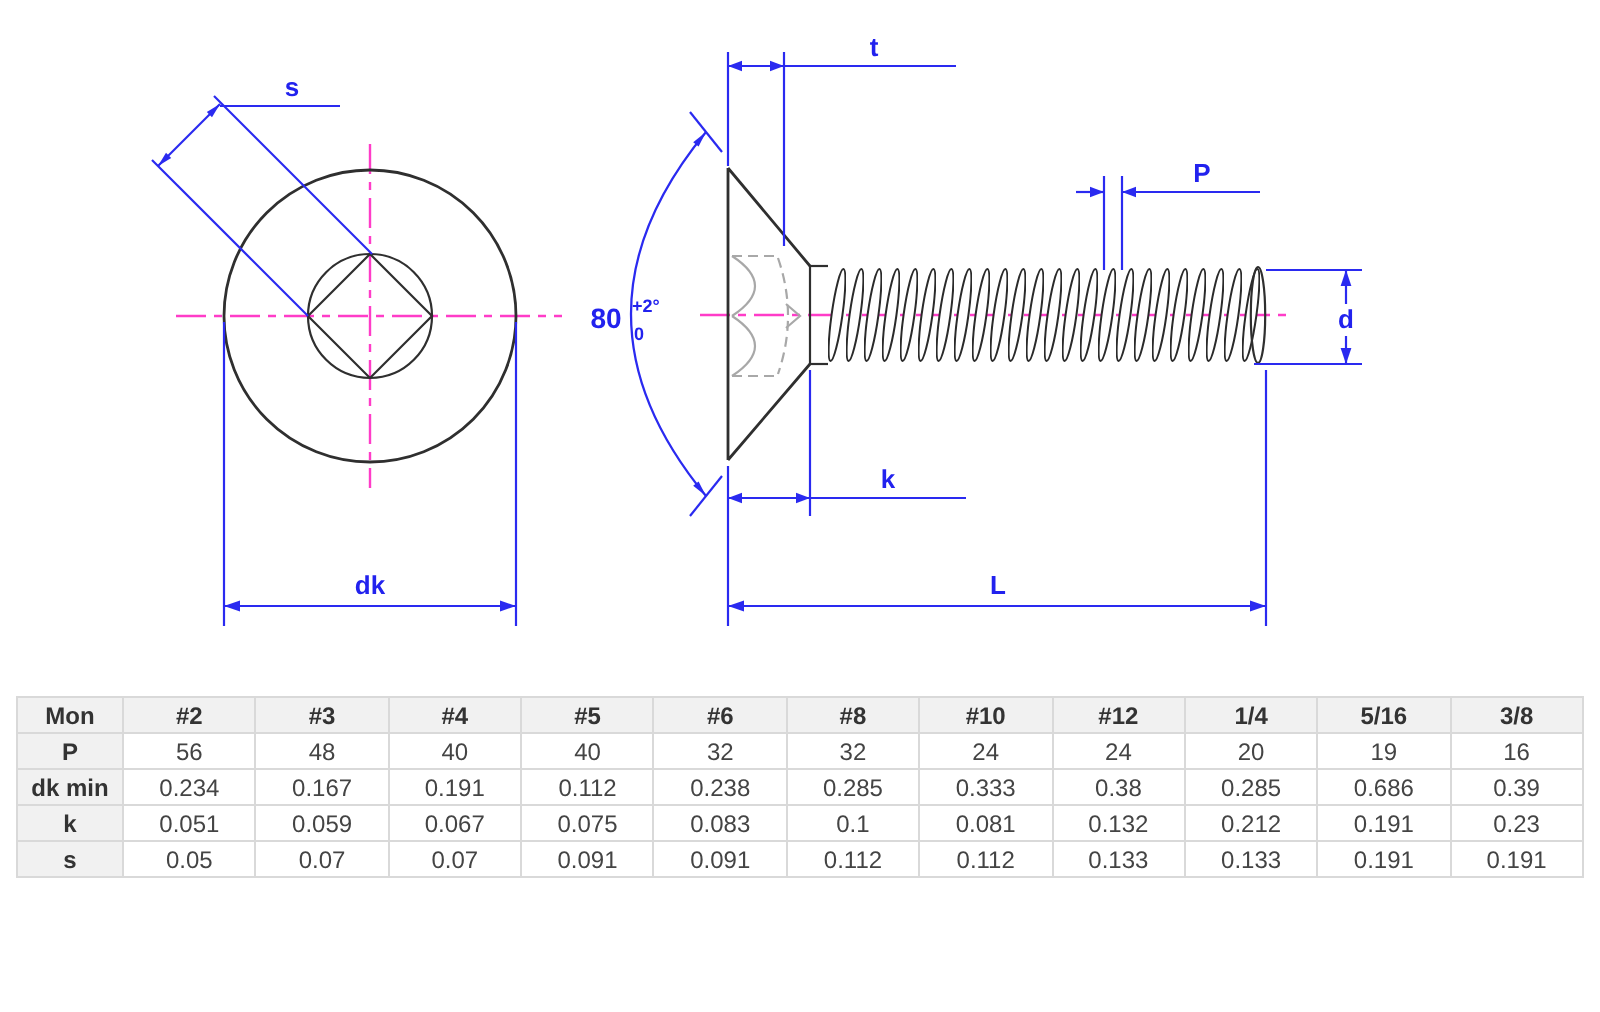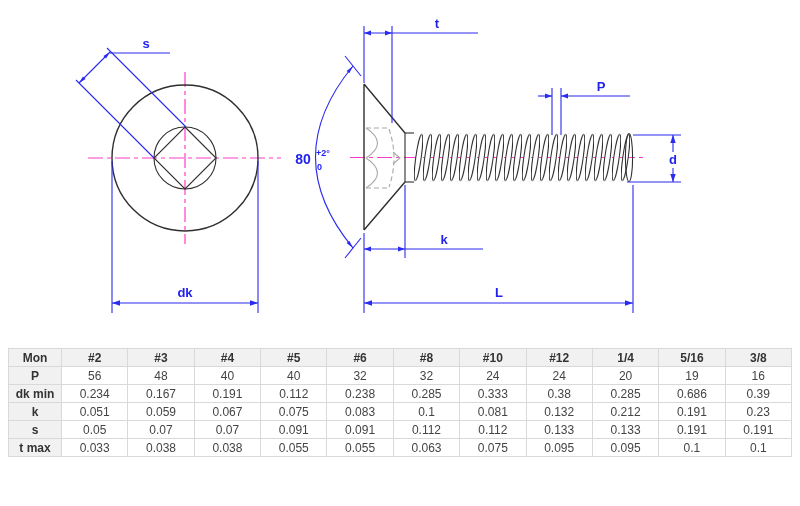--- a/index.html
+++ b/index.html
@@ -209,29 +209,15 @@
           <td>0.07</td>
           <td>0.091</td>
           <td>0.091</td>
           <td>0.112</td>
           <td>0.112</td>
           <td>0.133</td>
           <td>0.133</td>
           <td>0.191</td>
           <td>0.191</td>
         </tr>
-        <tr>
-          <th>t max</th>
-          <td>0.033</td>
-          <td>0.038</td>
-          <td>0.038</td>
-          <td>0.055</td>
-          <td>0.055</td>
-          <td>0.063</td>
-          <td>0.075</td>
-          <td>0.095</td>
-          <td>0.095</td>
-          <td>0.1</td>
-          <td>0.1</td>
-        </tr>
       </tbody>
   </table>
 </div>
 
 </body></html>

